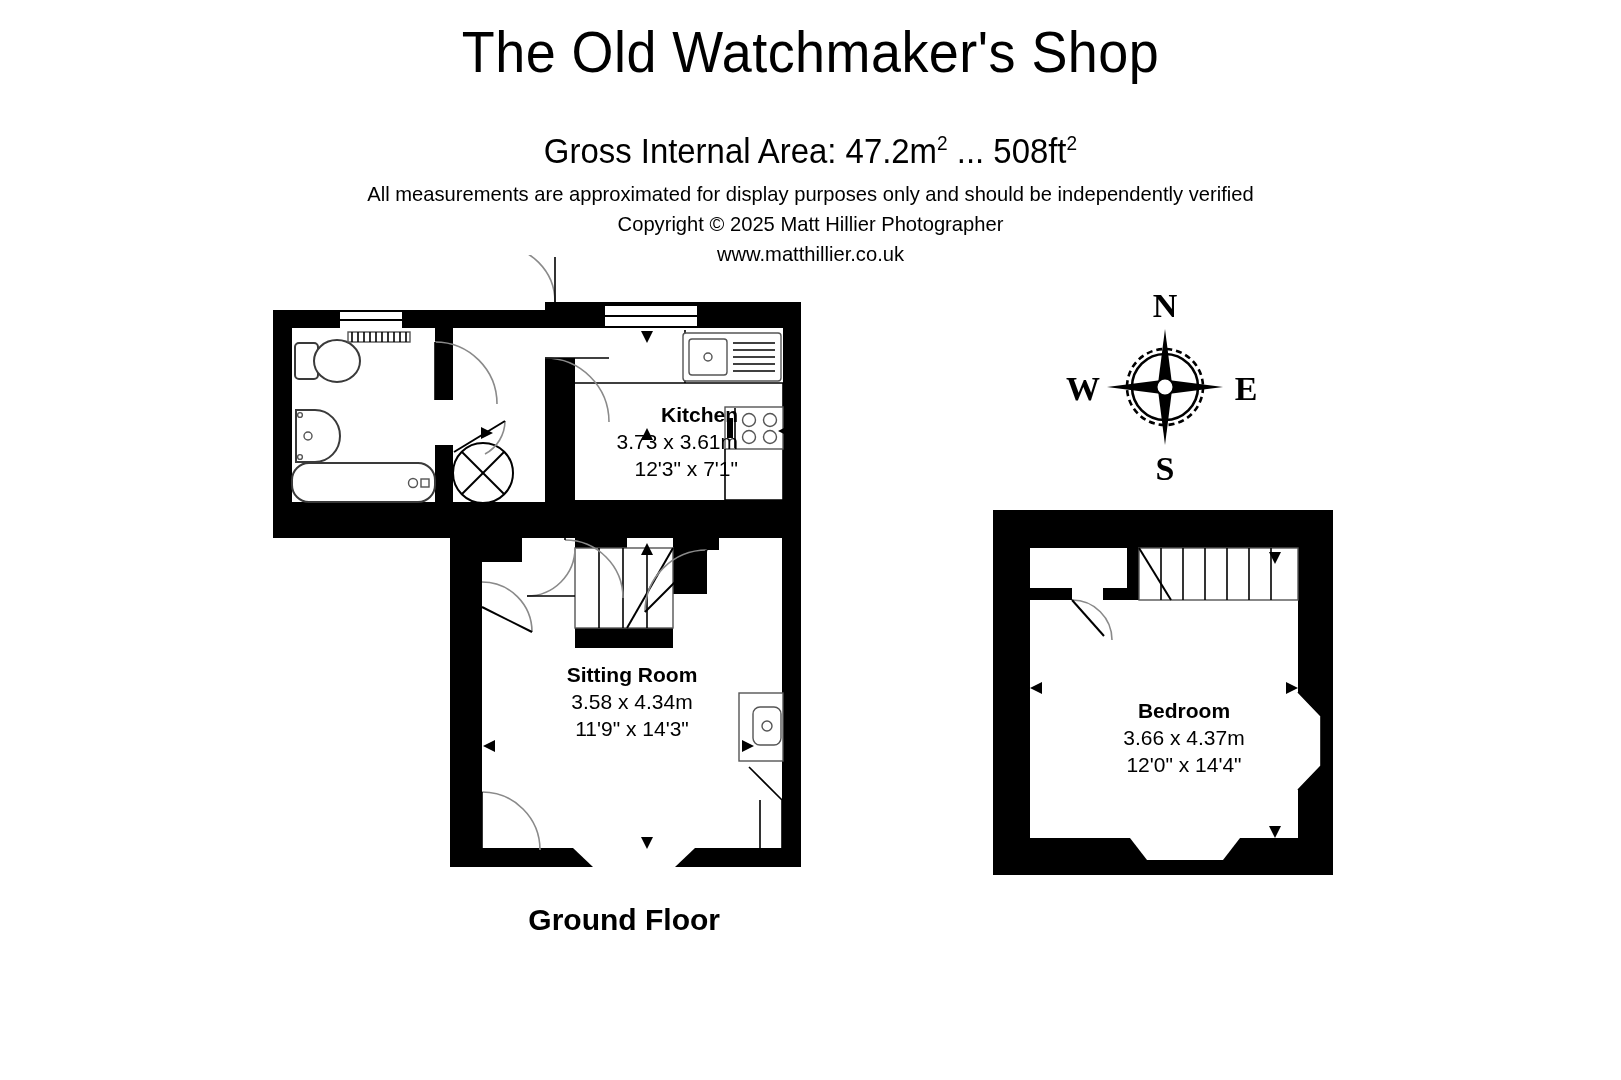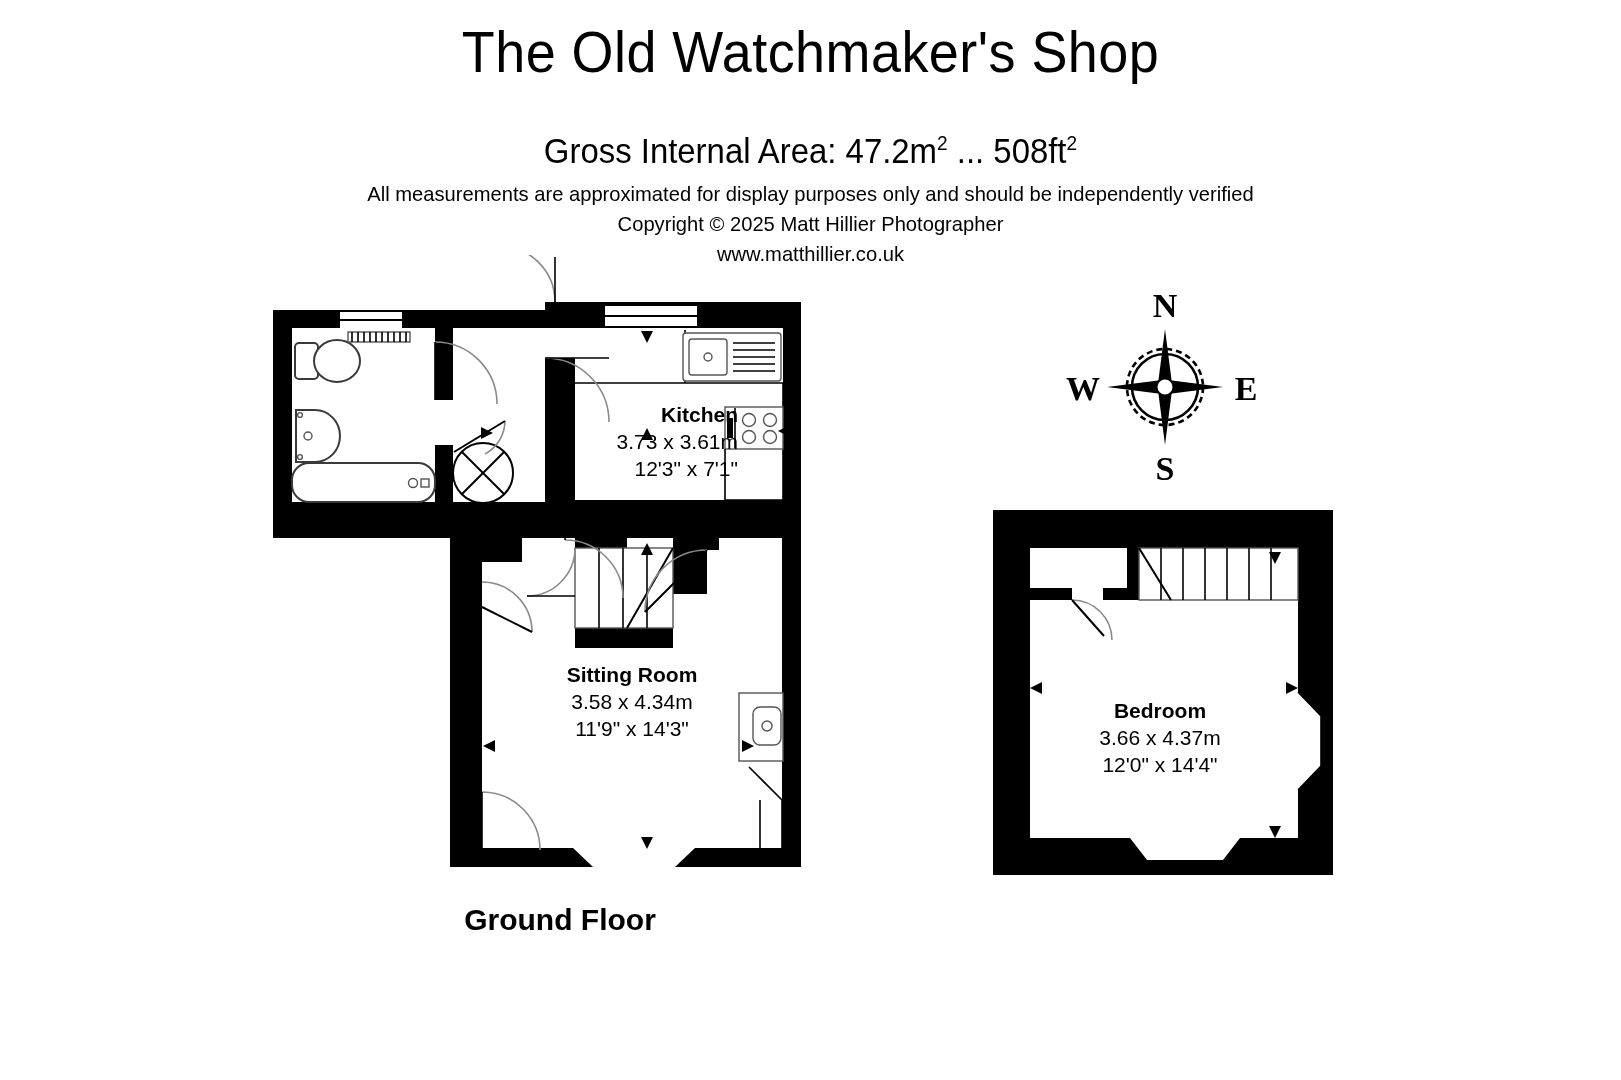--- a/index.html
+++ b/index.html
@@ -57,21 +57,21 @@
     margin-top: 8px;
     transform: scaleX(0.96);
   }
   .disclaimer div { white-space: nowrap; }
 
   
   .floor-label {
     position: absolute;
     font-size: 30px;
     font-weight: bold;
-    text-align: center;
+    text-align: right;
     white-space: nowrap;
   }
   #ground-floor-label { left: 400px; top: 903px; width: 320px; }
   #first-floor-label  { left: 1005px; top: 903px; width: 320px; }
 
   
   .plan-svg { position: absolute; }
   #ground-plan-svg { left: 255px; top: 255px; }
   #first-plan-svg  { left: 975px; top: 470px; }
   #compass-svg     { left: 1050px; top: 282px; }
@@ -96,21 +96,21 @@
     font-weight: bold;
     line-height: 1.28;
   }
   .room-dim {
     font-size: 21px;
     font-weight: normal;
     line-height: 1.28;
   }
   #kitchen-label     { left: 488px; top: 402px; width: 250px; text-align: right; }
   #sitting-room-label{ left: 503px; top: 662px; width: 258px; }
-  #bedroom-label     { left: 1040px; top: 698px; width: 240px; }
+  #bedroom-label     { left: 1064px; top: 698px; width: 240px; }
 </style>
 </head>
 <body>
 
 <div id="page">
 
   <div class="header">
     <div class="plan-title">The Old Watchmaker's Shop</div>
 
     <div class="gia-line">

